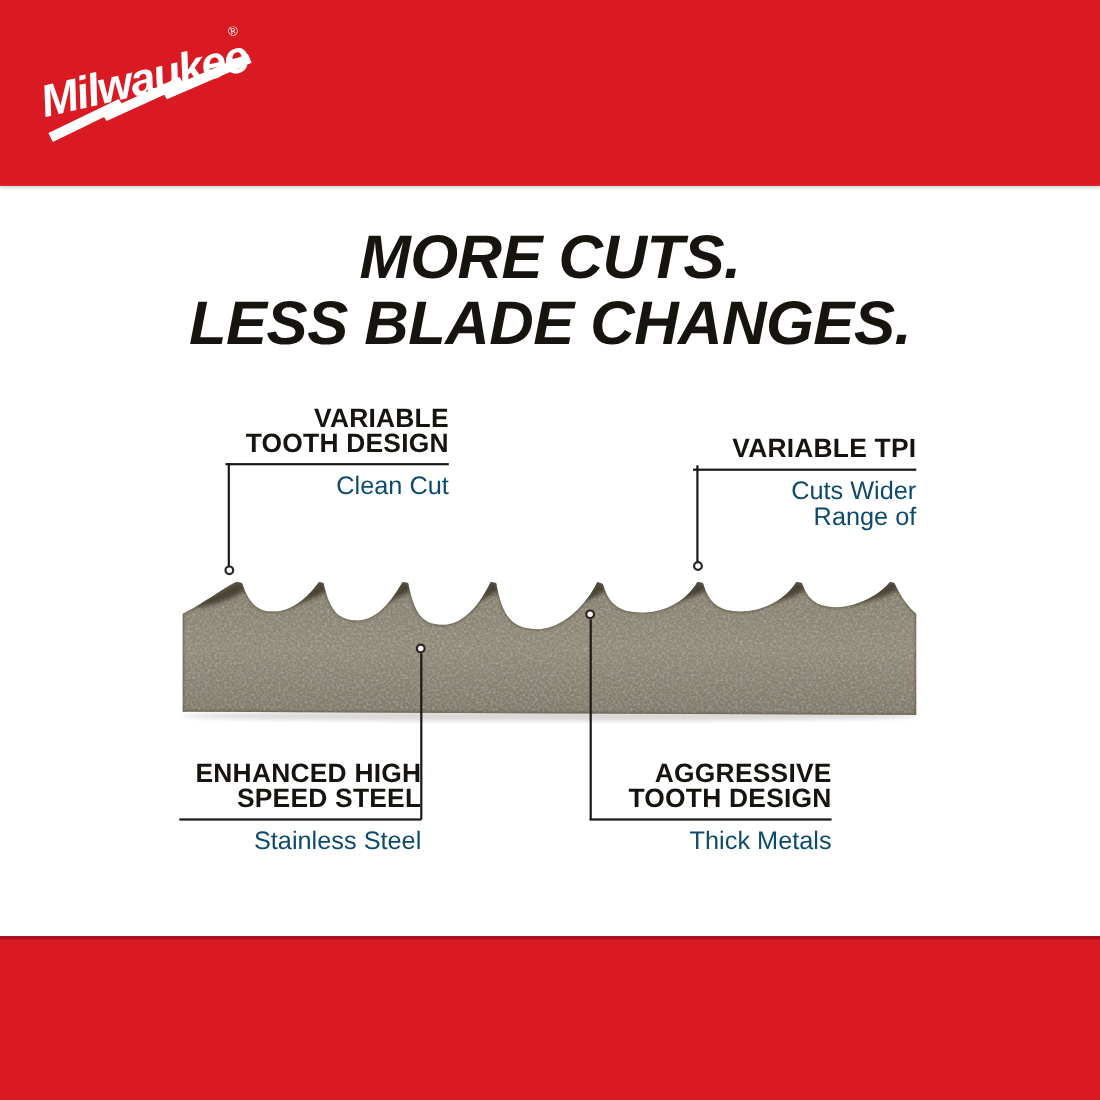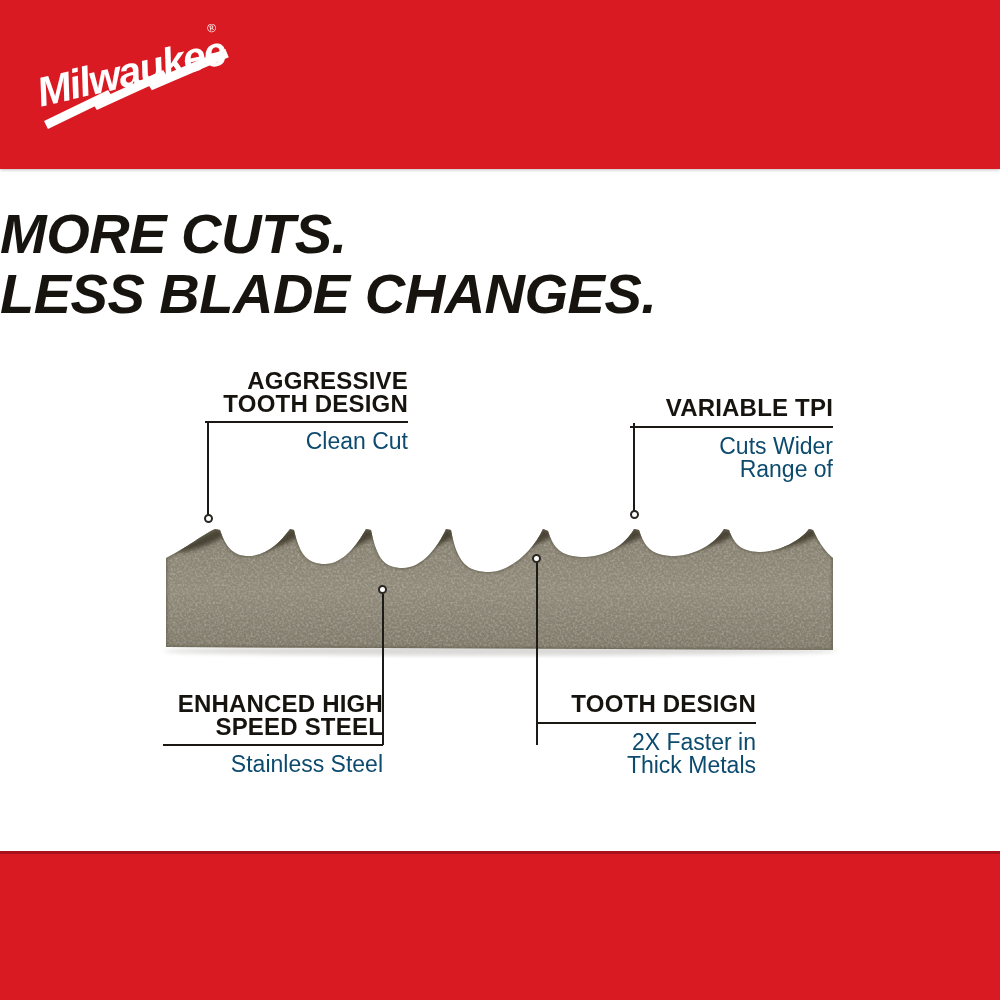--- a/index.html
+++ b/index.html
@@ -13,21 +13,21 @@
     background:#DA1A23;box-shadow:0 1px 3px rgba(0,0,0,.25);
   }
   .band-bottom{
     position:absolute;left:0;top:851px;width:1000px;height:149px;
     background:#DA1A23;border-top:3px solid #A8111B;
   }
   
   .logo{position:absolute;left:34px;top:24px;width:210px;height:118px;}
   
   .headline{
-    position:absolute;left:0;top:204px;width:1000px;text-align:left;
+    position:absolute;left:0;top:204px;width:1000px;text-align:center;
     font-style:italic;font-weight:bold;font-size:56px;line-height:60px;
     letter-spacing:-.5px;color:#17140F;white-space:nowrap;
   }
   
   .callout{position:absolute;color:#17140F;}
   .co-title{font-weight:bold;font-size:24px;line-height:22.5px;letter-spacing:.2px;}
   .co-rule{border:none;border-top:2.5px solid #1b1813;margin:6px 0 0 0;width:100%;}
   .co-desc{font-size:23px;line-height:23.5px;margin-top:7px;color:#0c4a6e;}
   .align-r{text-align:right;}
   .align-l{text-align:left;}
@@ -138,21 +138,21 @@
   <div class="vline vl-enhanced"></div>
   <div class="vline vl-aggressive"></div>
 
   <div class="node nd-optimized"></div>
   <div class="node nd-variable"></div>
   <div class="node nd-enhanced"></div>
   <div class="node nd-aggressive"></div>
 
   <div class="callout co-optimized align-r">
     <div class="co-title">
-      <div>AGGRESSIVE</div>
+      <div>VARIABLE</div>
       <div>TOOTH DESIGN</div>
     </div>
     <hr class="co-rule">
     <div class="co-desc">
       <div>Clean Cut</div>
     </div>
   </div>
 
   <div class="callout co-variable align-r">
     <div class="co-title">
@@ -171,24 +171,24 @@
       <div>SPEED STEEL</div>
     </div>
     <hr class="co-rule">
     <div class="co-desc">
       <div>Stainless Steel</div>
     </div>
   </div>
 
   <div class="callout co-aggressive align-r">
     <div class="co-title">
+      <div>AGGRESSIVE</div>
       <div>TOOTH DESIGN</div>
     </div>
     <hr class="co-rule">
     <div class="co-desc">
-      <div>2X Faster in</div>
       <div>Thick Metals</div>
     </div>
   </div>
 
   <div class="band-bottom"></div>
 
 </div>
 
 </body></html>

